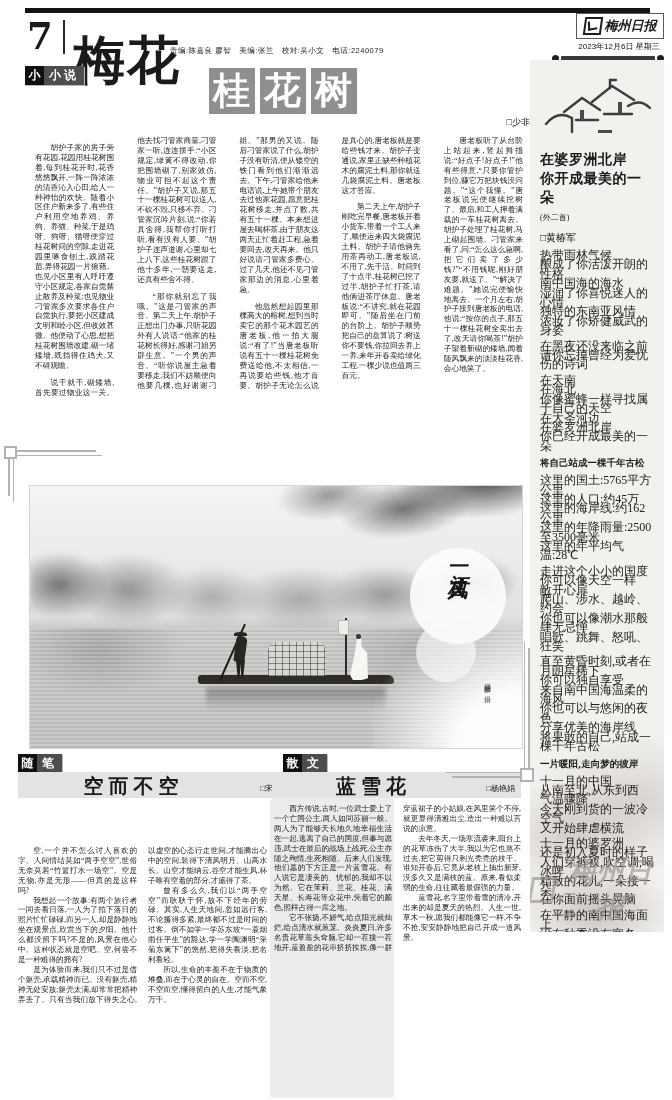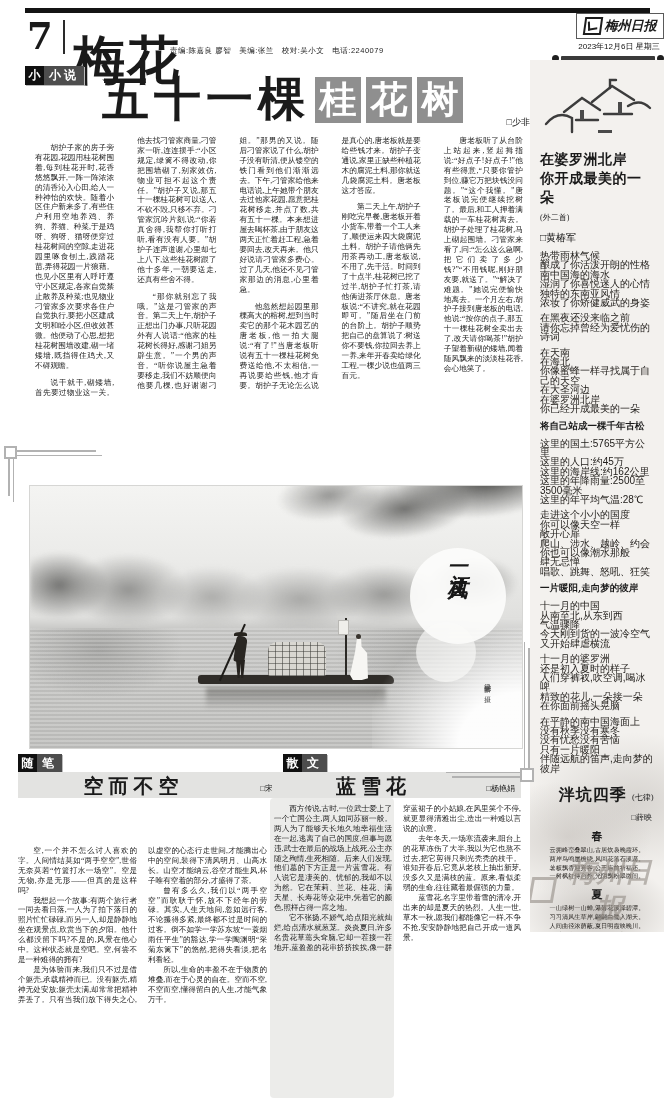--- a/index.html
+++ b/index.html
@@ -116,21 +116,21 @@
   .prose-cols{left:274px;top:804px;width:247px;}
   .prose-panel{position:absolute;left:270px;top:798px;width:124px;height:300px;background:#ececе9;background:#ececEA;border-radius:4px;}
 
   
   .sidebar{position:absolute;left:530px;top:60px;width:134px;height:872px;background:#f3f1ee;overflow:hidden;}
   .sb-inner{position:relative;z-index:1;padding:6px 10px 0 10px;}
   .sb-art{display:block;margin:0 auto;}
   .sb-title{font-size:14px;font-weight:900;line-height:19px;margin-top:6px;font-family:"DejaVu Serif",serif;letter-spacing:0.5px;}
   .sb-subtitle{font-size:8px;margin-top:5px;color:#222;}
   .sb-author{font-size:10px;margin:8px 0 6px;color:#111;}
-  .stanza{font-size:10px;line-height:9.4px;margin:0 0 6px;white-space:pre-line;color:#23201d;font-family:Liberation Sans, sans-serif;}
+  .stanza{font-size:12px;line-height:9.4px;margin:0 0 6px;white-space:pre-line;color:#23201d;font-family:Liberation Serif, serif;}
   .sb-head{font-size:9.5px;font-weight:900;margin:3px 0 6px;font-family:"DejaVu Serif",serif;}
   .poem2-title{text-align:right;margin-top:12px;font-family:"DejaVu Serif",serif;}
   .poem2-title .t{font-size:16px;font-weight:900;letter-spacing:1px;}
   .poem2-title .s{font-size:8px;font-weight:400;}
   .poem2-author{text-align:right;font-size:8px;margin:6px 2px 2px;}
   .season-name{text-align:center;font-size:11px;font-weight:900;margin:6px 0 2px;font-family:"DejaVu Serif",serif;}
   .season-lines{font-size:6.2px;line-height:8.8px;text-align:center;white-space:pre-line;color:#23201d;font-family:"DejaVu Serif",serif;}
   .sb-watermark{position:absolute;left:0;right:0;bottom:0;height:250px;z-index:0;
     background:
       radial-gradient(120px 80px at 28% 62%, rgba(168,162,156,.38), transparent 70%),
@@ -161,21 +161,20 @@
     <span class="dot"></span>
   </div>
 </div>
 
 <div>
   <div class="badge" style="left:25px;top:66px;">
     <span class="b1">小</span>
     <span class="b2">小说</span>
   </div>
   <div class="main-title">
-    <span class="title-plain">五十一棵</span>
     <span class="title-box">桂</span>
     <span class="title-box">花</span>
     <span class="title-box">树</span>
   </div>
   <div class="main-author">□少非</div>
   <div class="main-cols">
     <p>胡护子家的房子旁有花园,花园用桂花树围着,每到桂花开时,花香悠悠飘开,一阵一阵浓浓的清香沁入心田,给人一种神怡的欢快。随着小区住户新来多了,有些住户利用空地养鸡、养狗、养猫、种菜,于是鸡呀、狗呀、猫呀便穿过桂花树间的空隙,走进花园里啄食刨土,践踏花苗,弄得花园一片狼藉。也见小区里有人呼吁遵守小区规定,各家自觉禁止散养及种菜;也见物业刁管家多次要求各住户自觉执行,要把小区建成文明和睦小区,但收效甚微。他便动了心思,想把桂花树围墙改建,砌一堵矮墙,既挡得住鸡犬,又不碍观瞻。</p>
     <p>说干就干,砌矮墙,首先要过物业这一关。他去找刁管家商量,刁管家一听,连连摆手:“小区规定,绿篱不得改动,你把围墙砌了,别家效仿,物业可担不起这个责任。”胡护子又说,那五十一棵桂花树可以送人,不砍不毁,只移不弃。刁管家沉吟片刻,说:“你若真舍得,我帮你打听打听,看有没有人要。”胡护子连声道谢,心里却七上八下,这些桂花树跟了他十多年,一朝要送走,还真有些舍不得。</p>
     <p>“那你就别忘了我哦。”这是刁管家的声音。第二天上午,胡护子正想出门办事,只听花园外有人说话:“他家的桂花树长得好,感谢刁姐另辟生意。”一个男的声音。“听你说屋主急着要移走,我们不妨顺便向他要几棵,也好谢谢刁姐。”那男的又说。随后刁管家说了什么,胡护子没有听清,便从镂空的铁门看到他们渐渐远去。下午,刁管家给他来电话说,上午她带个朋友去过他家花园,愿意把桂花树移走,并点了数,共有五十一棵。本来想进屋去喝杯茶,由于朋友这两天正忙着赶工程,急着要回去,改天再来。他只好说请刁管家多费心。过了几天,他还不见刁管家那边的消息,心里着急。</p>
     <p>他忽然想起园里那棵高大的榕树,想到当时卖它的那个花木园艺的唐老板,他一拍大腿说:“有了!”当唐老板听说有五十一棵桂花树免费送给他,不太相信,一再说要给些钱,他才肯要。胡护子无论怎么说是真心的,唐老板就是要给些钱才来。胡护子变通说,家里正缺些种植花木的腐泥土料,那你就送几袋腐泥土料。唐老板这才答应。</p>
@@ -303,20 +302,27 @@
 这里的海岸线:约162公里
 这里的年降雨量:2500至3500毫米
 这里的年平均气温:28℃</div>
     <div class="stanza">走进这个小小的国度
 你可以像天空一样
 敞开心扉
 爬山、涉水、越岭、约会
 你也可以像潮水那般
 肆无忌惮
 唱歌、跳舞、怒吼、狂笑</div>
+    <div class="stanza">直至黄昏时刻,或者在
+月朗星稀下
+你可以独自享受
+来自南中国海温柔的海风
+你也可以与悠闲的夜色
+分享优美的海岸线
+将果敢的自己,站成一棵千年古松</div>
     <div class="sb-head">一片暖阳,走向梦的彼岸</div>
     <div class="stanza">十一月的中国
 从南至北,从东到西
 气温骤降
 今天刚到货的一波冷空气
 又开始肆虐横流</div>
     <div class="stanza">十一月的婆罗洲
 还是初入夏时的样子
 人们穿裤衩,吹空调,喝冰啤
 精致的花儿,一朵接一朵

